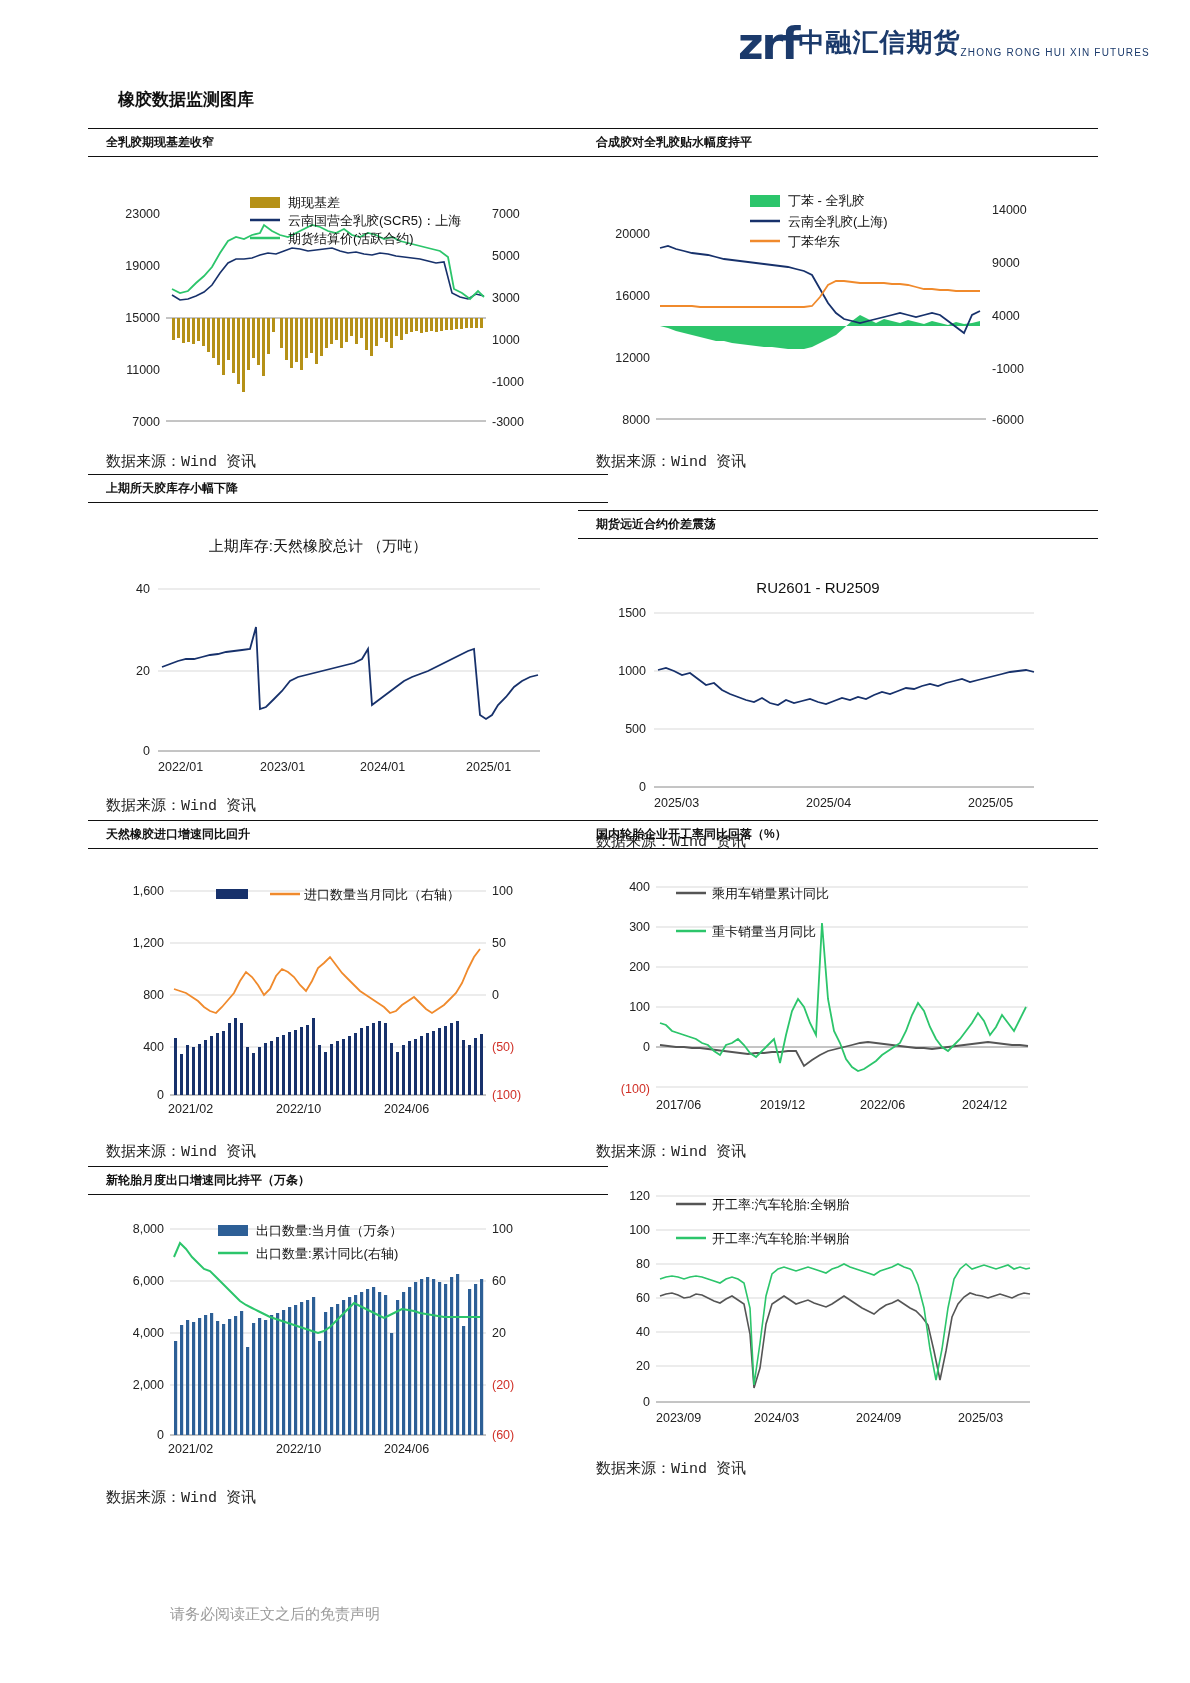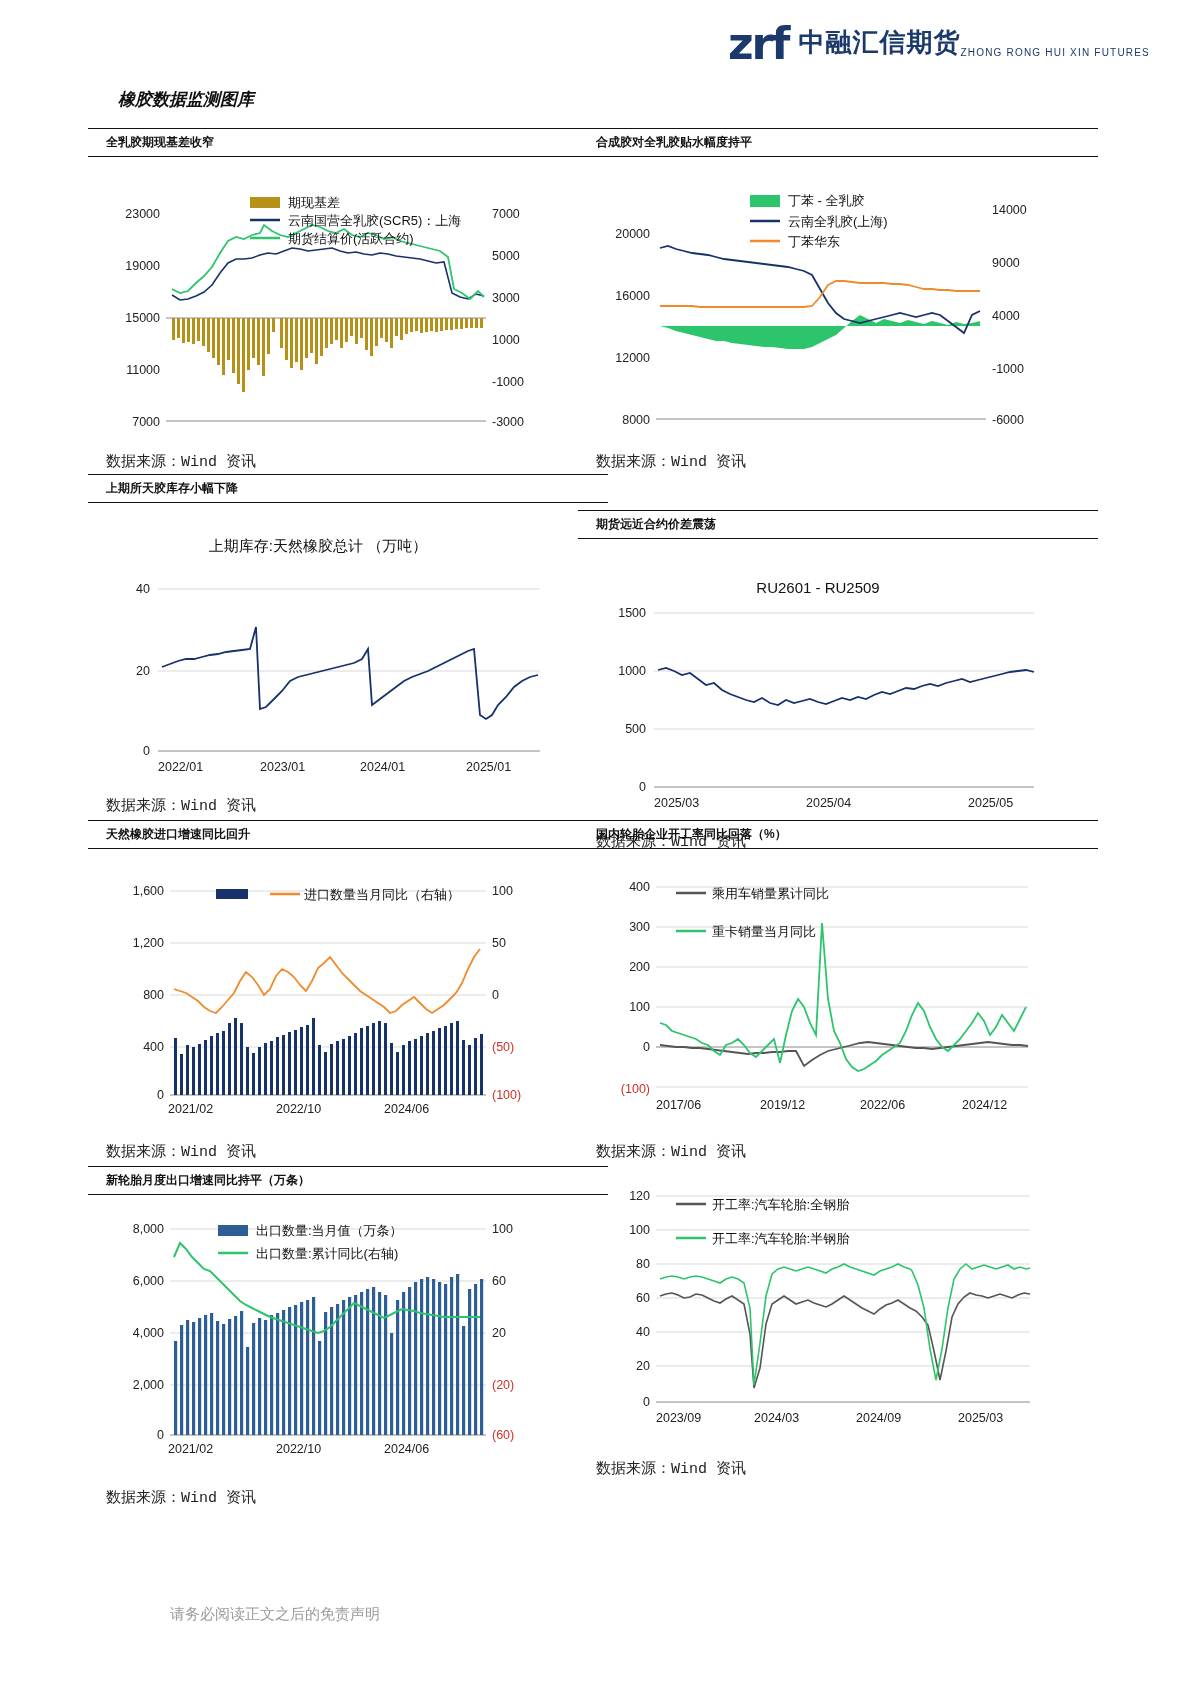--- a/index.html
+++ b/index.html
@@ -5,26 +5,26 @@
   html,body{margin:0;padding:0;}
   body{
     width:1190px;height:1683px;background:#ffffff;
     font-family:"Liberation Sans", sans-serif;
     color:#111;
     position:relative;
     overflow:hidden;
   }
   .page{position:relative;width:1190px;height:1683px;}
   
-  .brand{position:absolute;right:40px;top:22px;display:flex;align-items:center;gap:10px;}
+  .brand{position:absolute;right:40px;top:22px;display:flex;align-items:center;gap:0;}
   .brand-mark{font-family:"DejaVu Sans", sans-serif;font-weight:bold;font-size:44px;color:#1b3a6b;letter-spacing:-2px;line-height:1;}
   .brand-txt{display:flex;justify-content:center;line-height:1.05;}
   .brand-cn{font-size:26px;font-weight:bold;color:#1b3a6b;letter-spacing:1px;}
   .brand-en{font-size:10px;color:#1b3a6b;letter-spacing:1.2px;margin-top:19px;}
-  .doc-title{position:absolute;left:118px;top:88px;font-size:17px;font-weight:bold;color:#111;font-style:italic;}
+  .doc-title{position:absolute;left:118px;top:88px;font-size:17px;font-weight:bold;color:#111;}
 
   
   .cell{position:absolute;width:520px;}
   .cell .hdr{border-top:1.5px solid #111;border-bottom:1.5px solid #111;padding:5px 0 5px 18px;font-size:12px;font-weight:bold;}
   .plot{position:relative;height:265px;margin-top:6px;}
   .src{font-size:15px;color:#222;font-family:Liberation Mono, monospace;margin-left:18px;margin-top:6px;}
 
   svg{display:block;}
   .axis-txt{font-size:12.5px;fill:#222;font-family:"Liberation Sans", sans-serif;}
   .red{fill:#d03027;}

